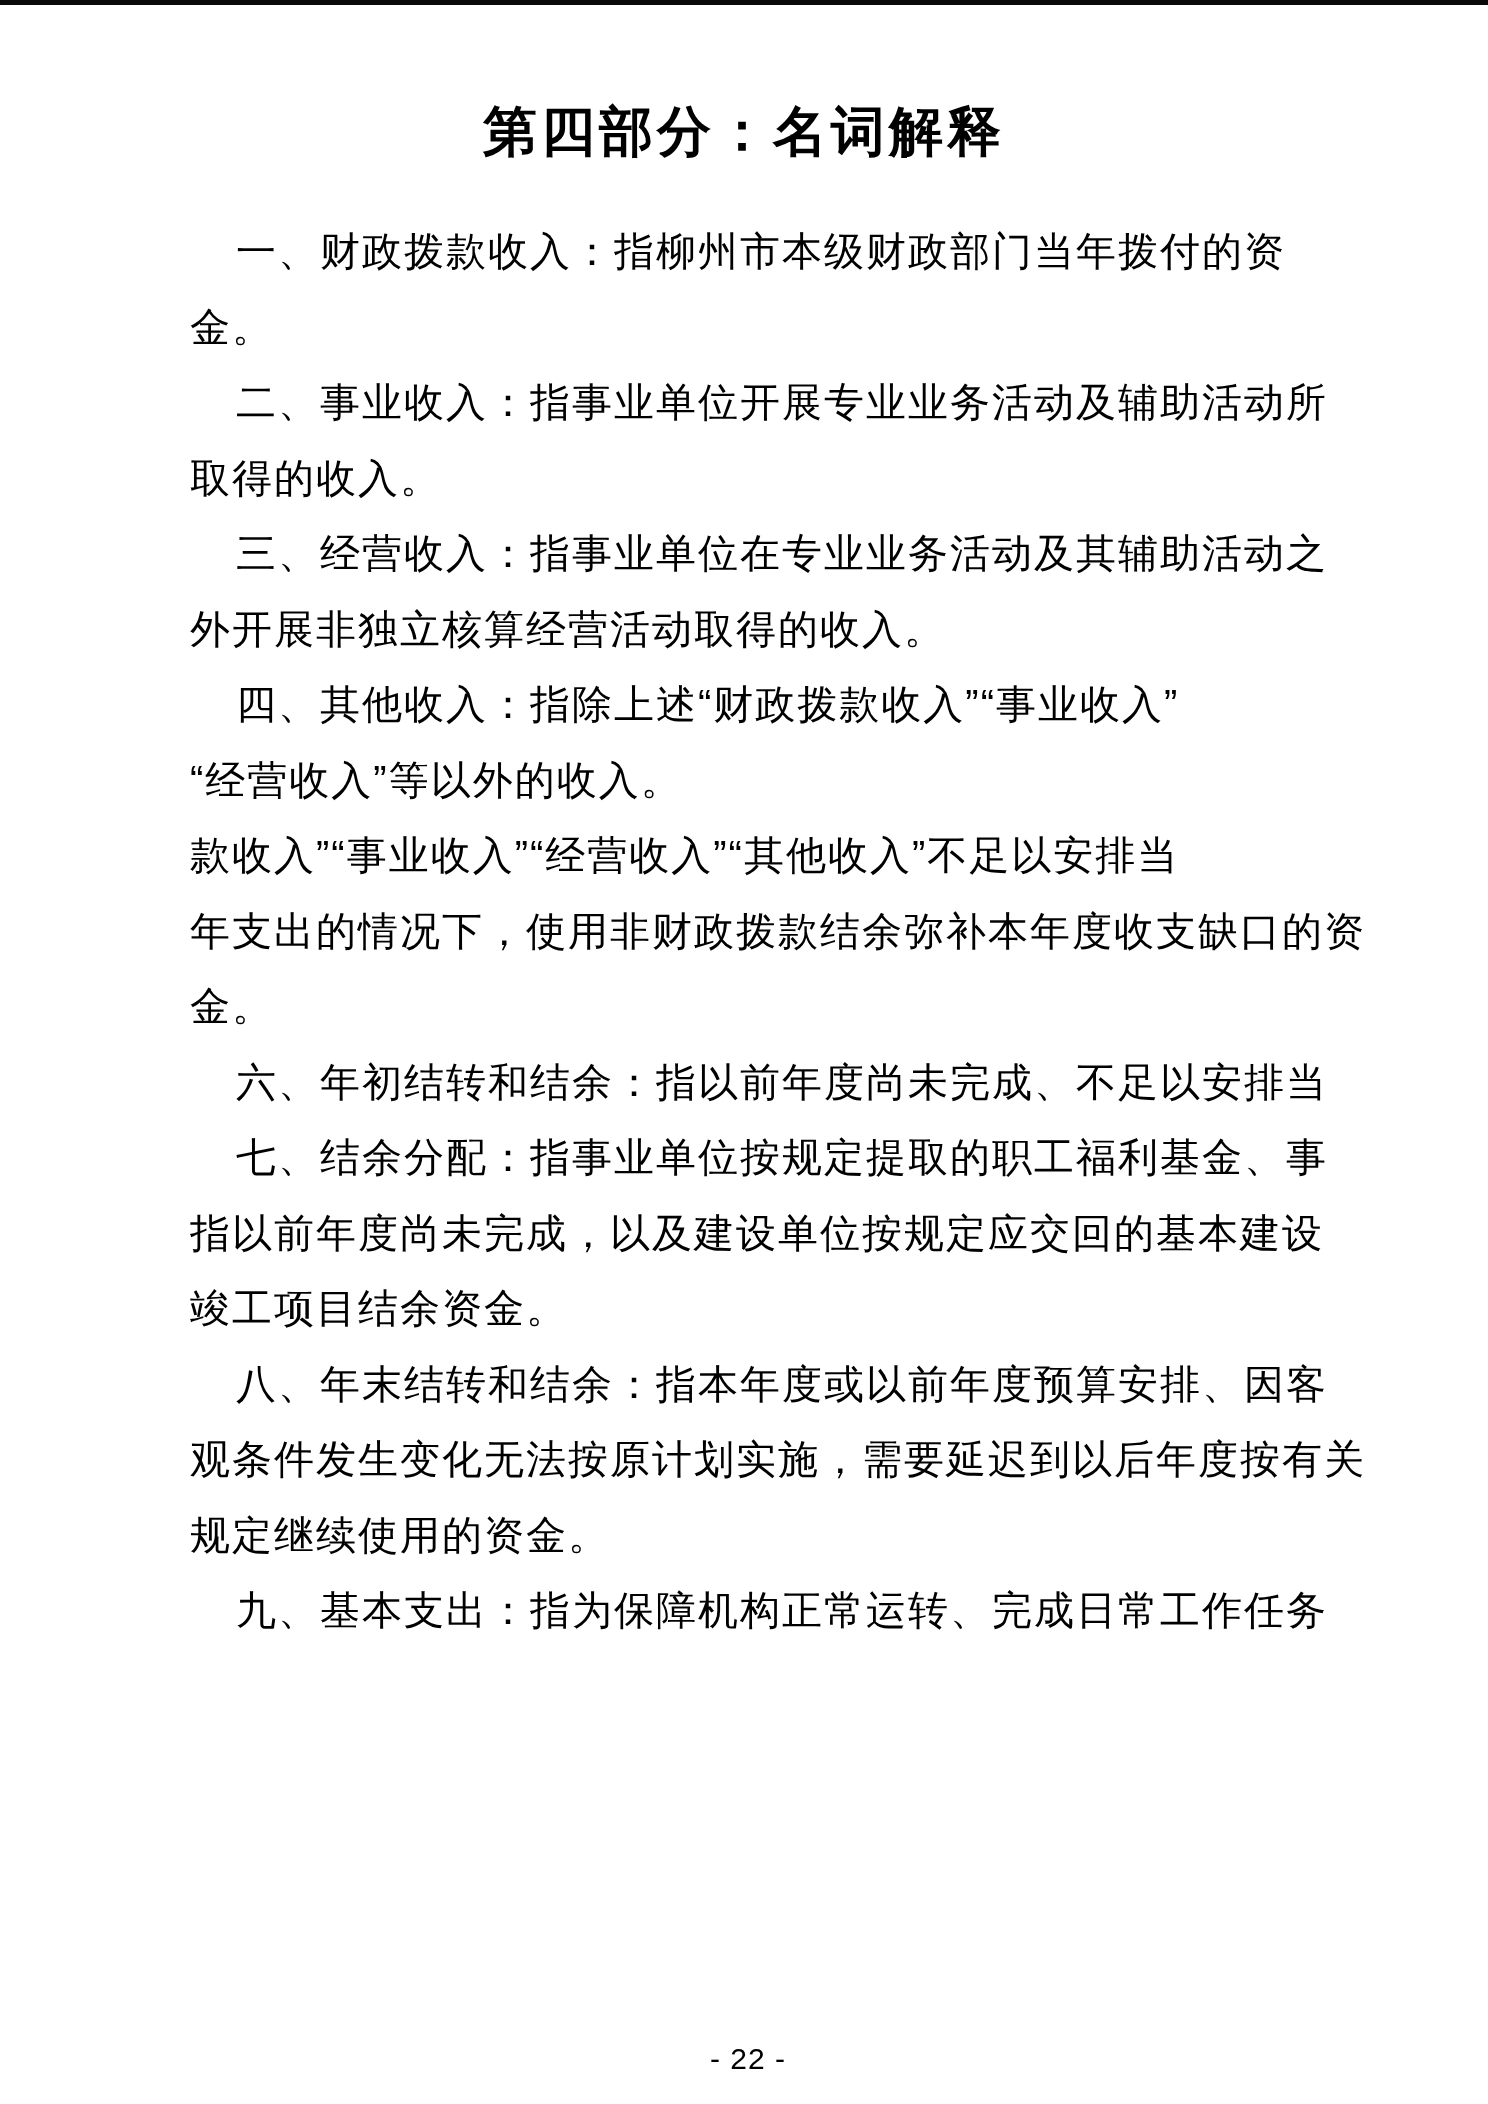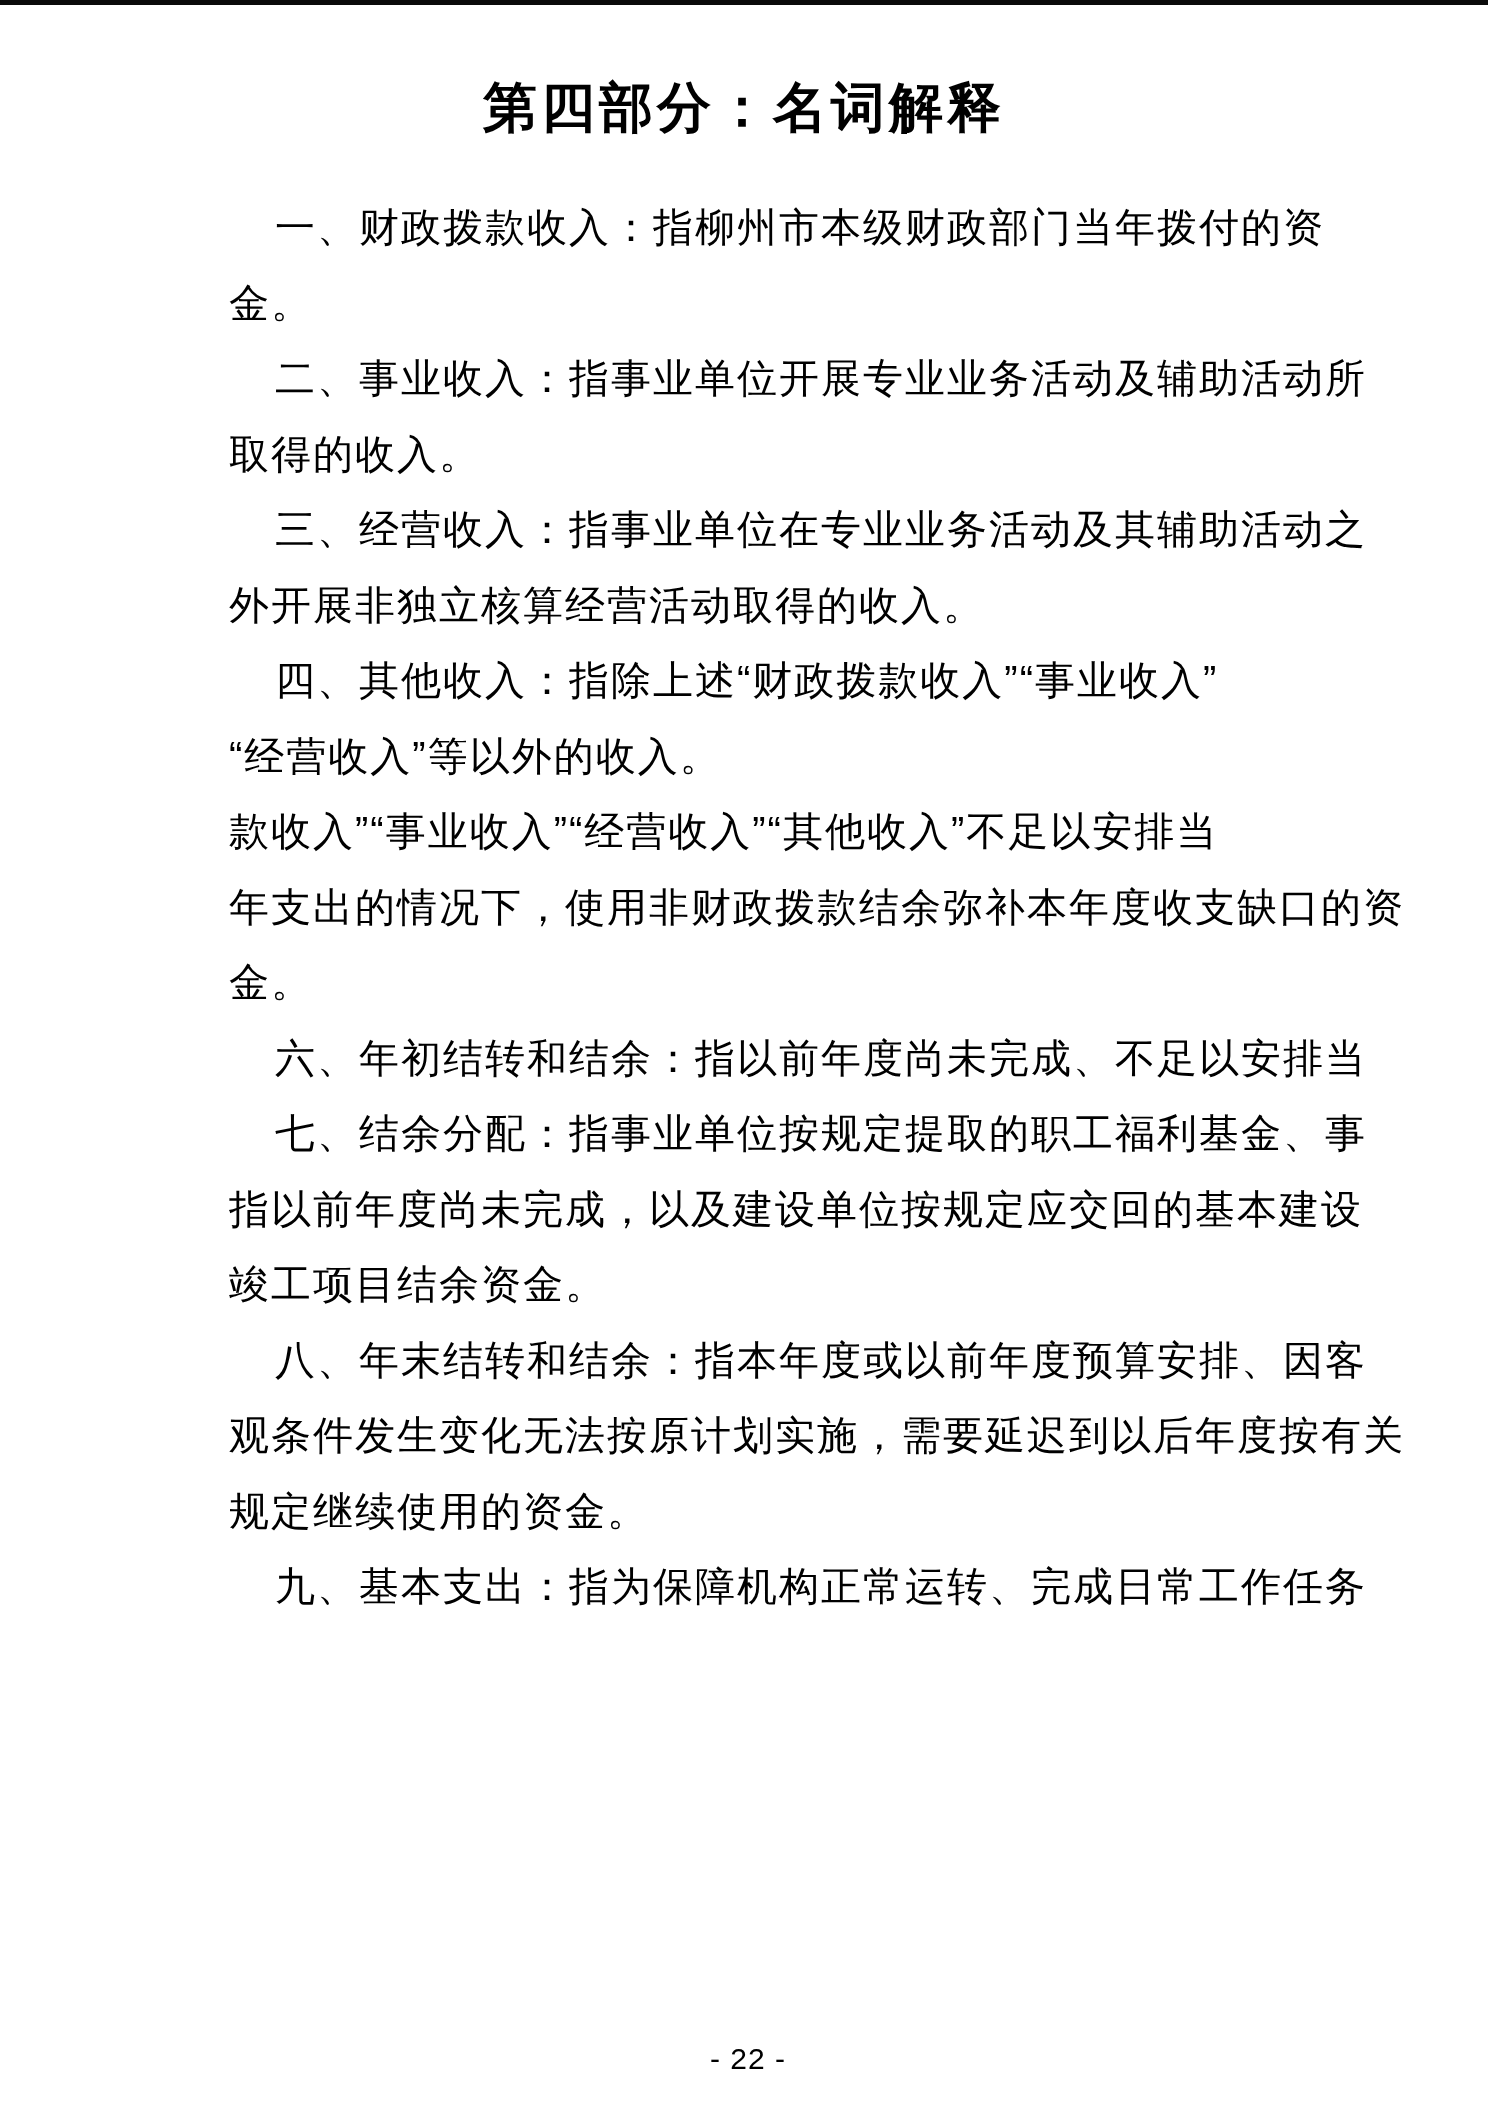--- a/index.html
+++ b/index.html
@@ -22,33 +22,32 @@
   }
   .scan-edge {
     position: absolute;
     top: 0;
     left: 0;
     width: 100%;
     height: 5px;
     background: #0a0a0a;
   }
   .title {
-    padding-top: 76px;
+    padding-top: 100px;
     text-align: center;
     font-size: 54px;
     font-weight: bold;
     letter-spacing: 4px;
     line-height: 62px;
     color: var(--text-color);
   }
   .content {
     margin-top: 52px;
     padding-left: 190px;
     padding-right: 148px;
-    margin-left: 39px;
   }
   .para { margin: 0; }
   .line {
     font-size: 40px;
     letter-spacing: 2px;
     line-height: 75.5px;
     height: 75.5px;
     white-space: nowrap;
     color: var(--text-color);
   }

